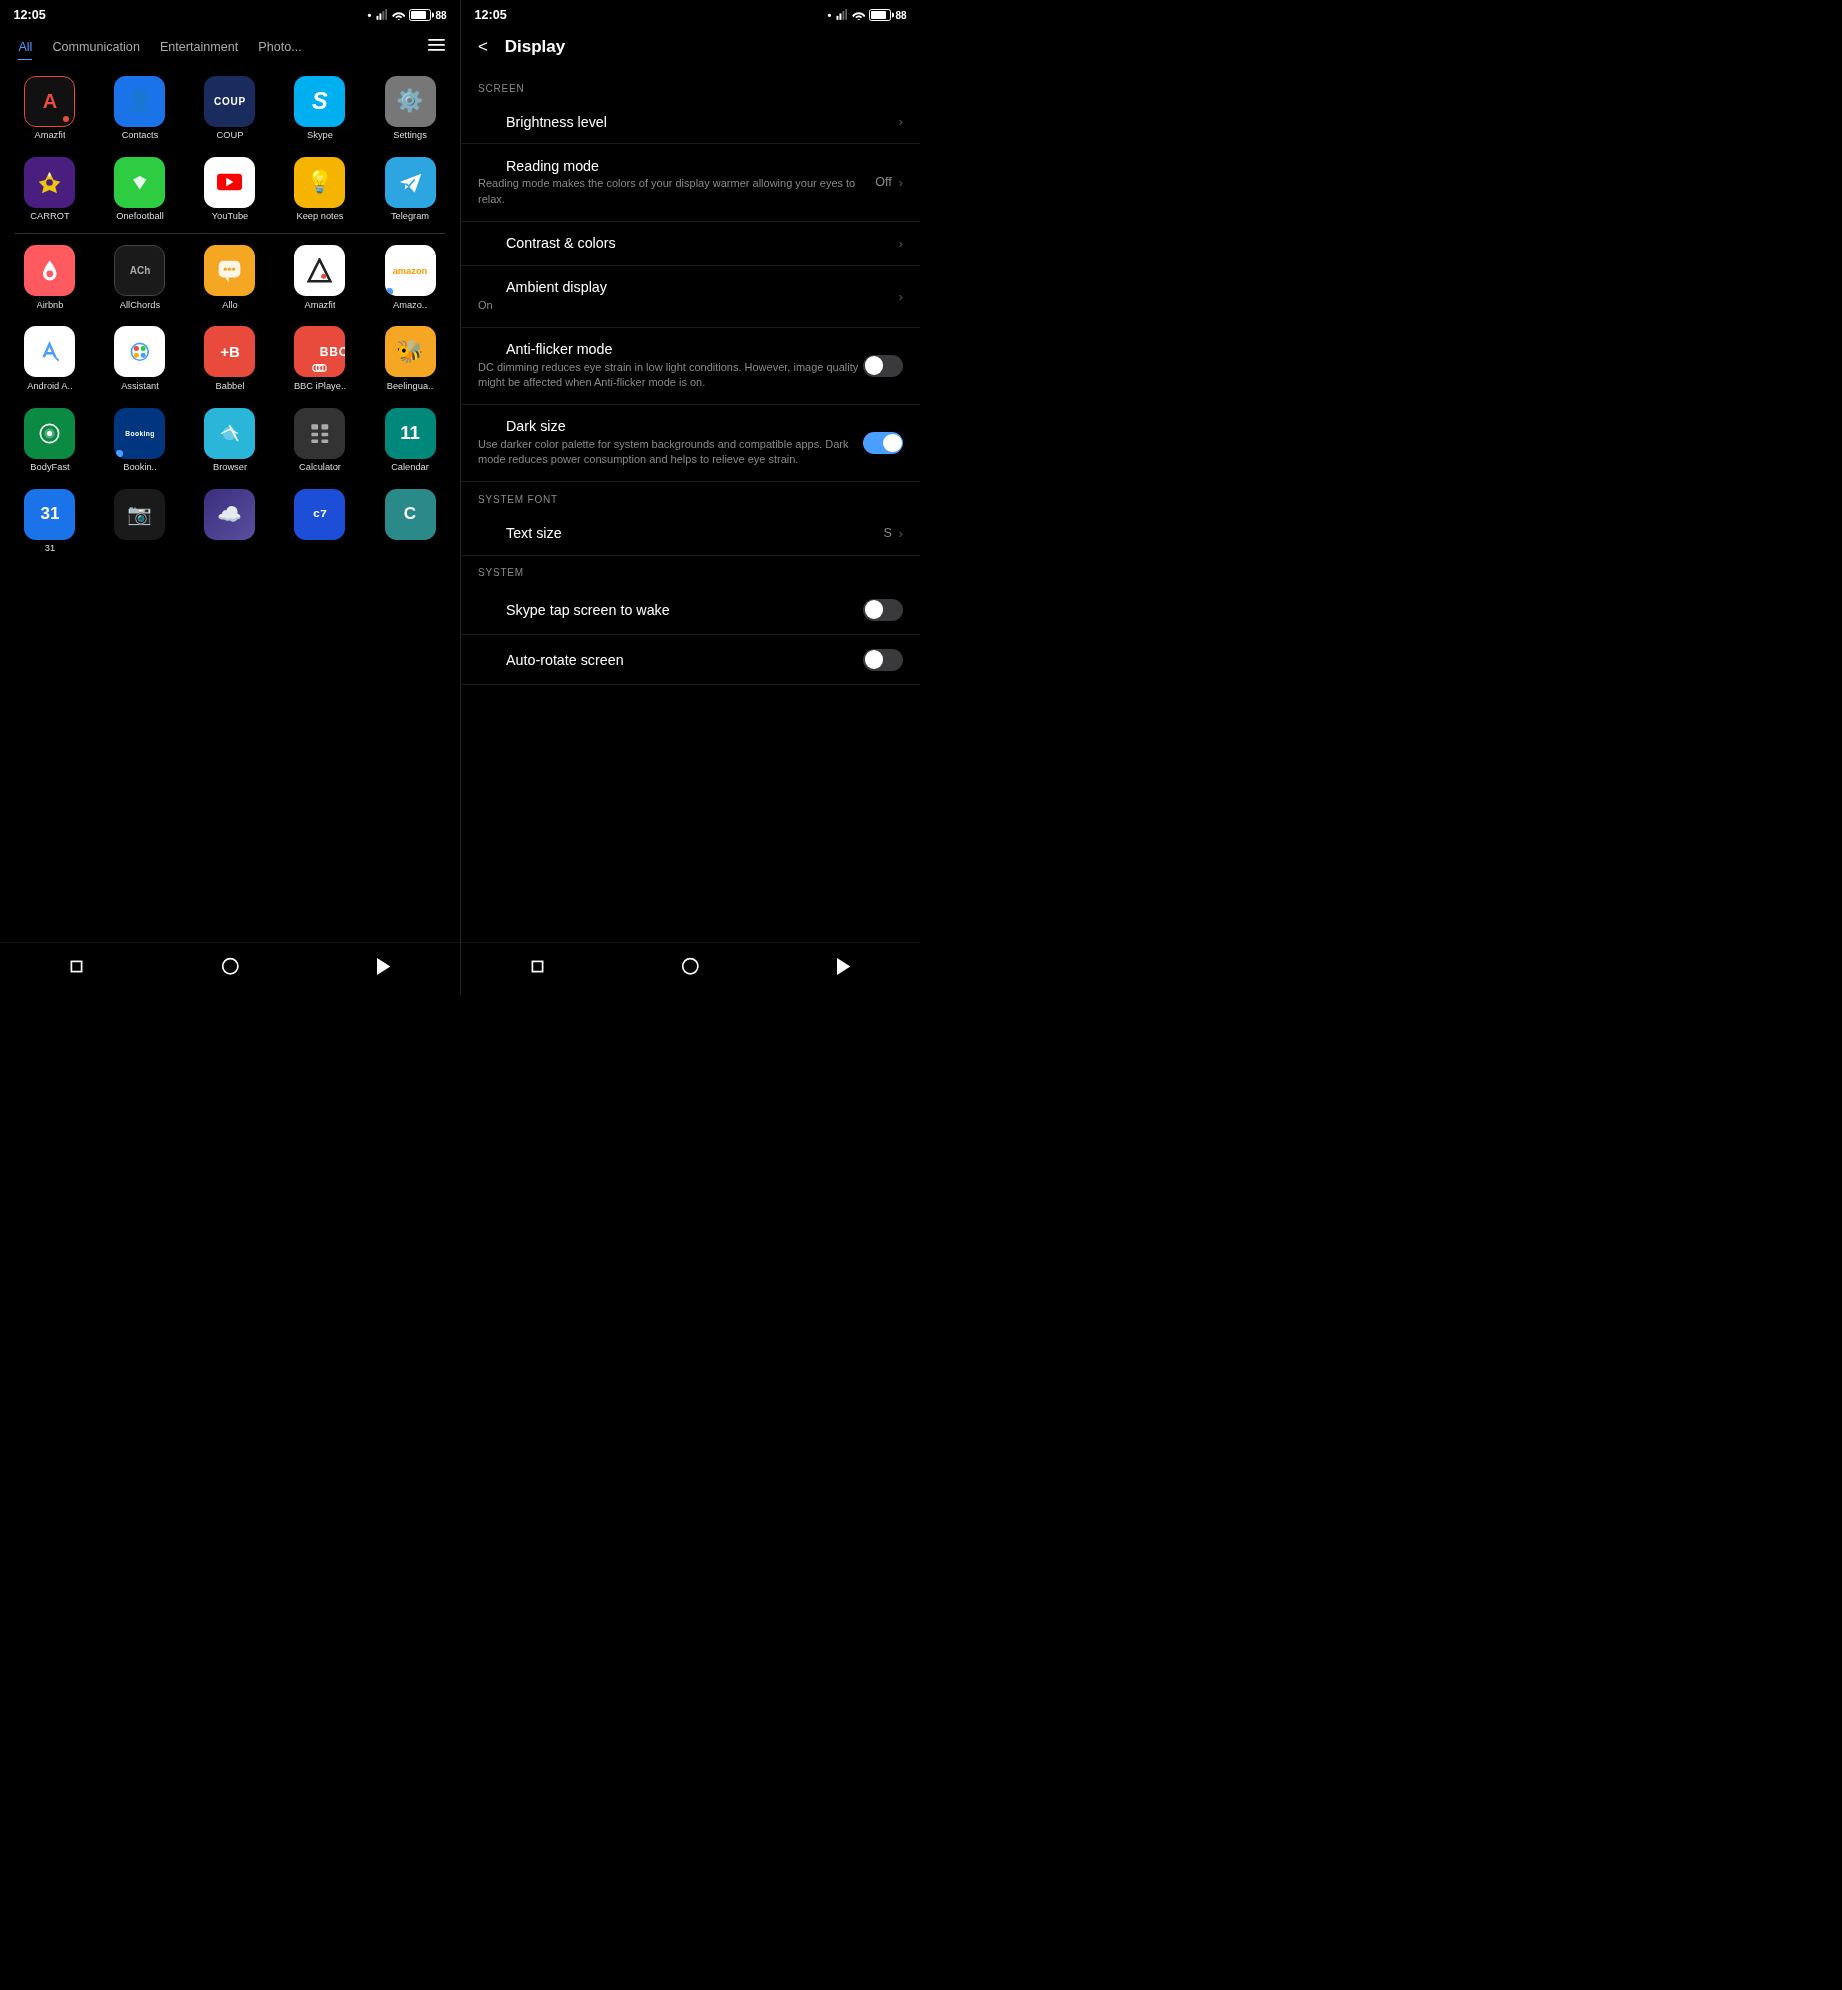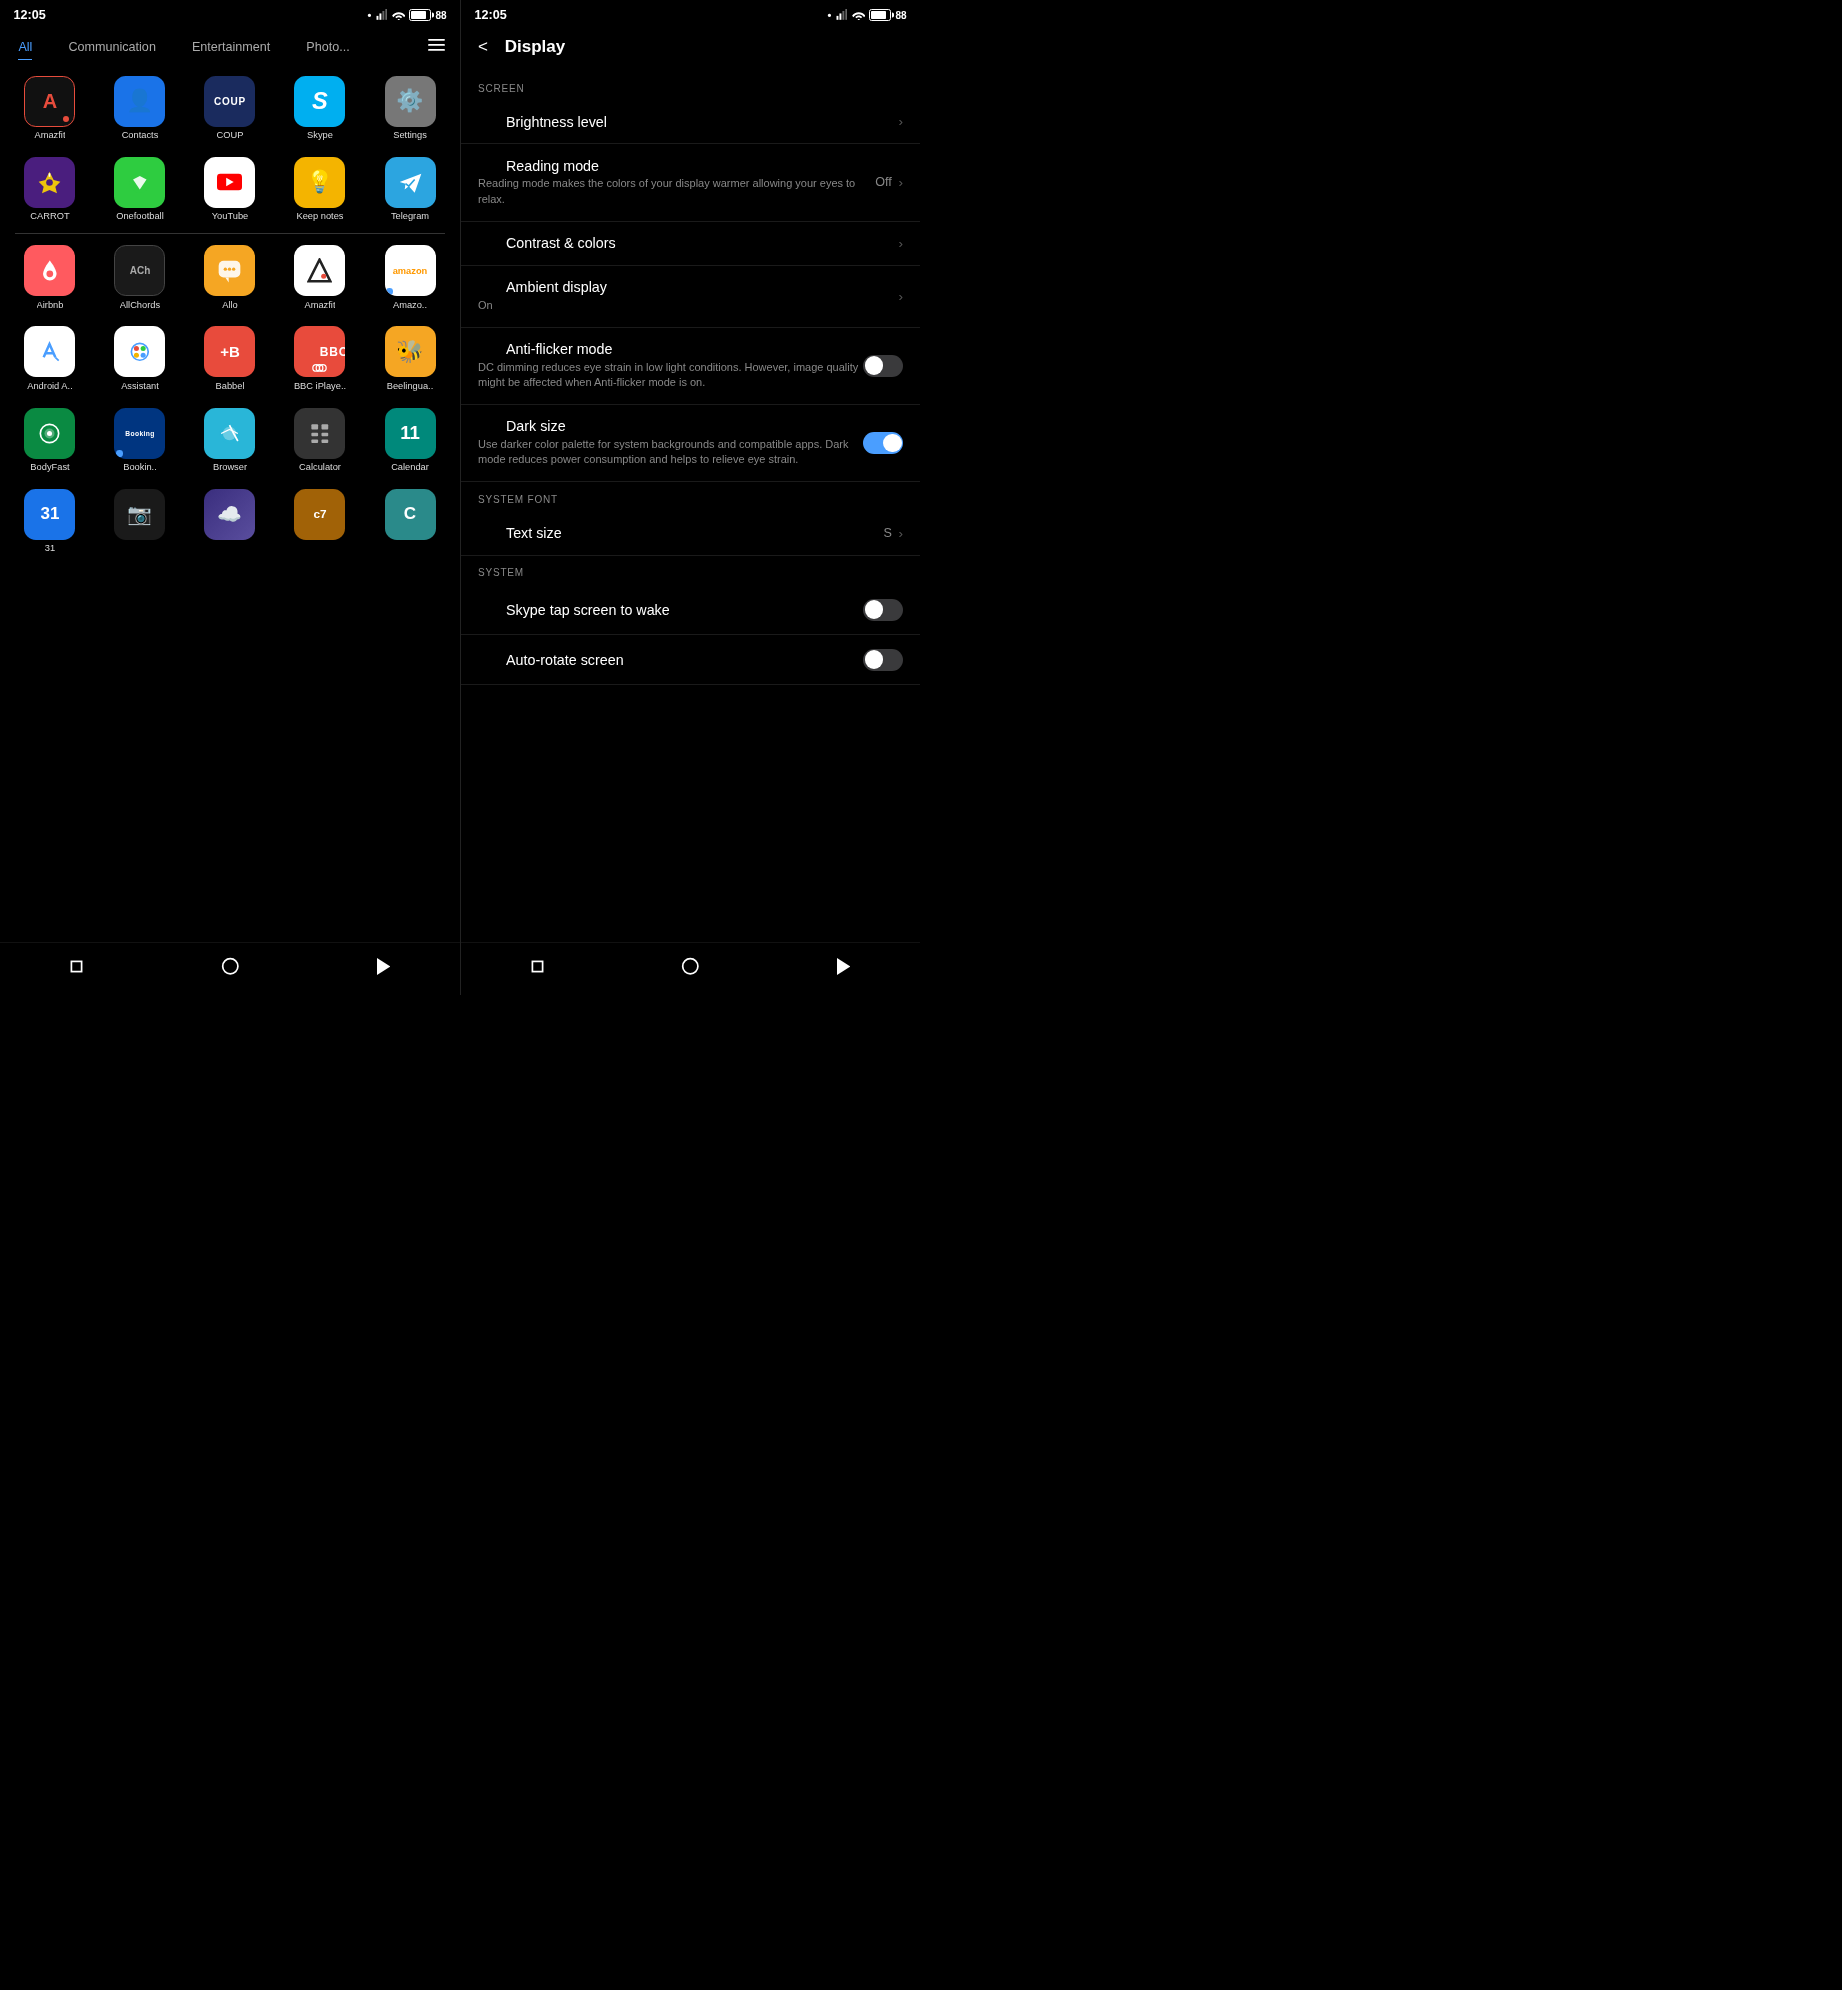--- a/index.html
+++ b/index.html
@@ -64,21 +64,21 @@
       height: 100%;
       width: 80%;
       border-radius: 0.8px;
     }
 
     
     .tabs-bar {
       display: flex;
       align-items: center;
       padding: 5px 8.4px 0;
-      gap: 16px;
+      gap: 0;
     }
     .tab-item {
       padding: 6.7px 10px;
       font-size: 12.6px;
       color: #aaa;
       cursor: pointer;
       position: relative;
     }
     .tab-item.active {
       color: #4a9eff;
@@ -565,21 +565,21 @@
         <div class="app-icon" style="background:#1a1a1a;">
           <span style="font-size:20px;">📷</span>
         </div>
       </div>
       <div class="app-item">
         <div class="app-icon" style="background:linear-gradient(135deg,#3a2e7e,#5a4e9e);">
           <span style="font-size:20px;">☁️</span>
         </div>
       </div>
       <div class="app-item">
-        <div class="app-icon" style="background:#a16207;">
+        <div class="app-icon" style="background:#1d4ed8;font-family:Liberation Mono, monospace;">
           <span style="color:#fff;font-size:11.8px;font-weight:700;">c7</span>
         </div>
       </div>
       <div class="app-item">
         <div class="app-icon" style="background:#2a8a8a;">
           <span style="color:#fff;font-size:17px;font-weight:700;">C</span>
         </div>
       </div>
     </div>
   </div>

